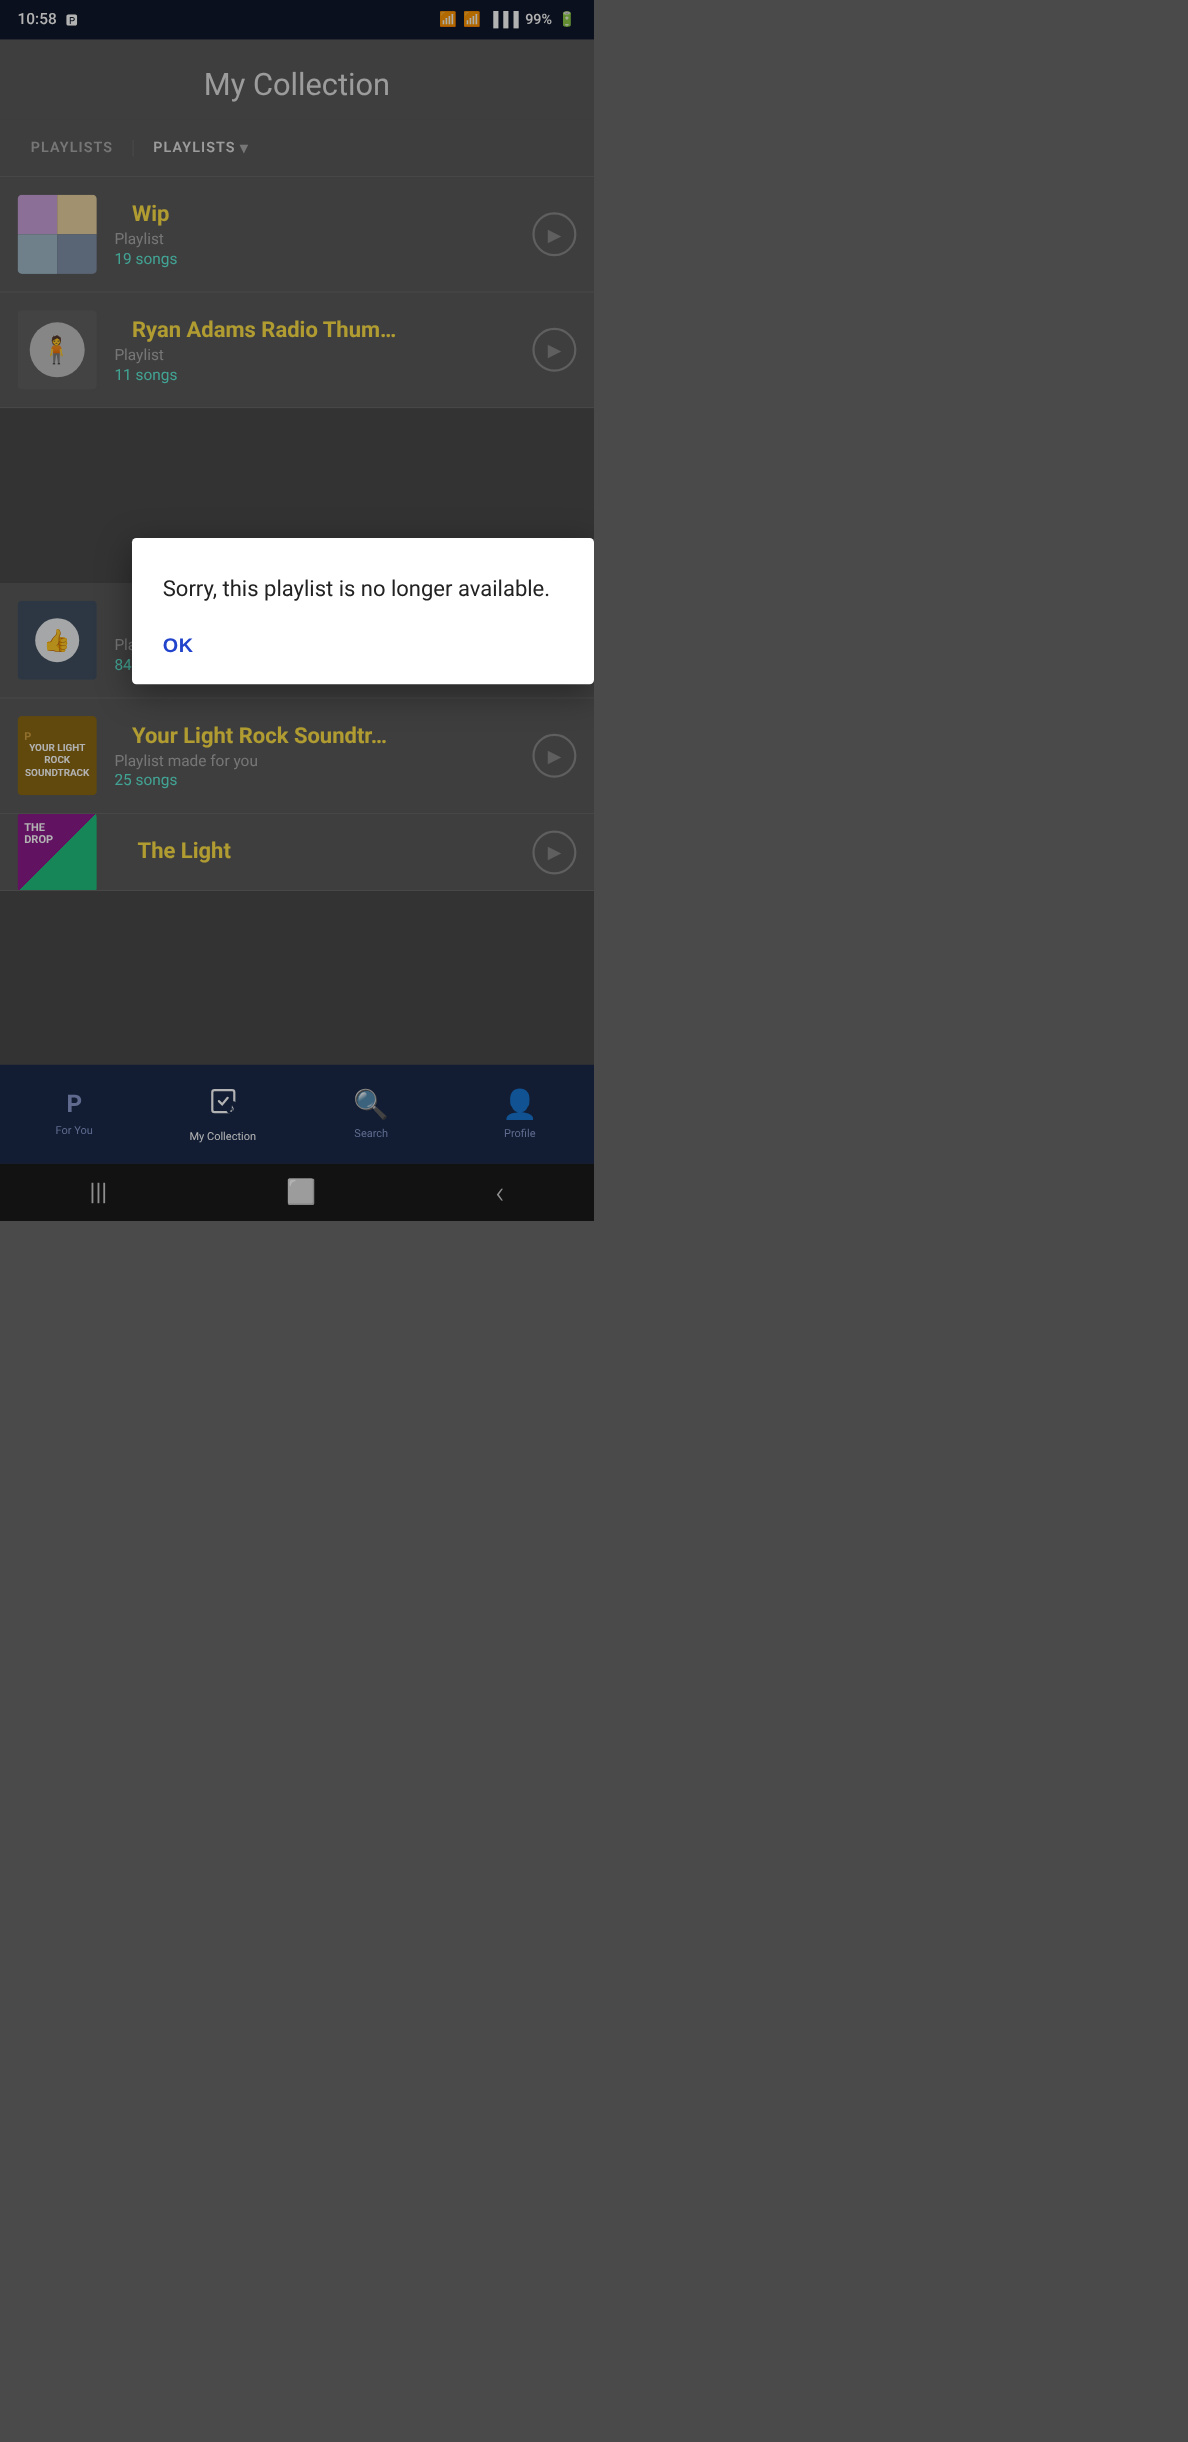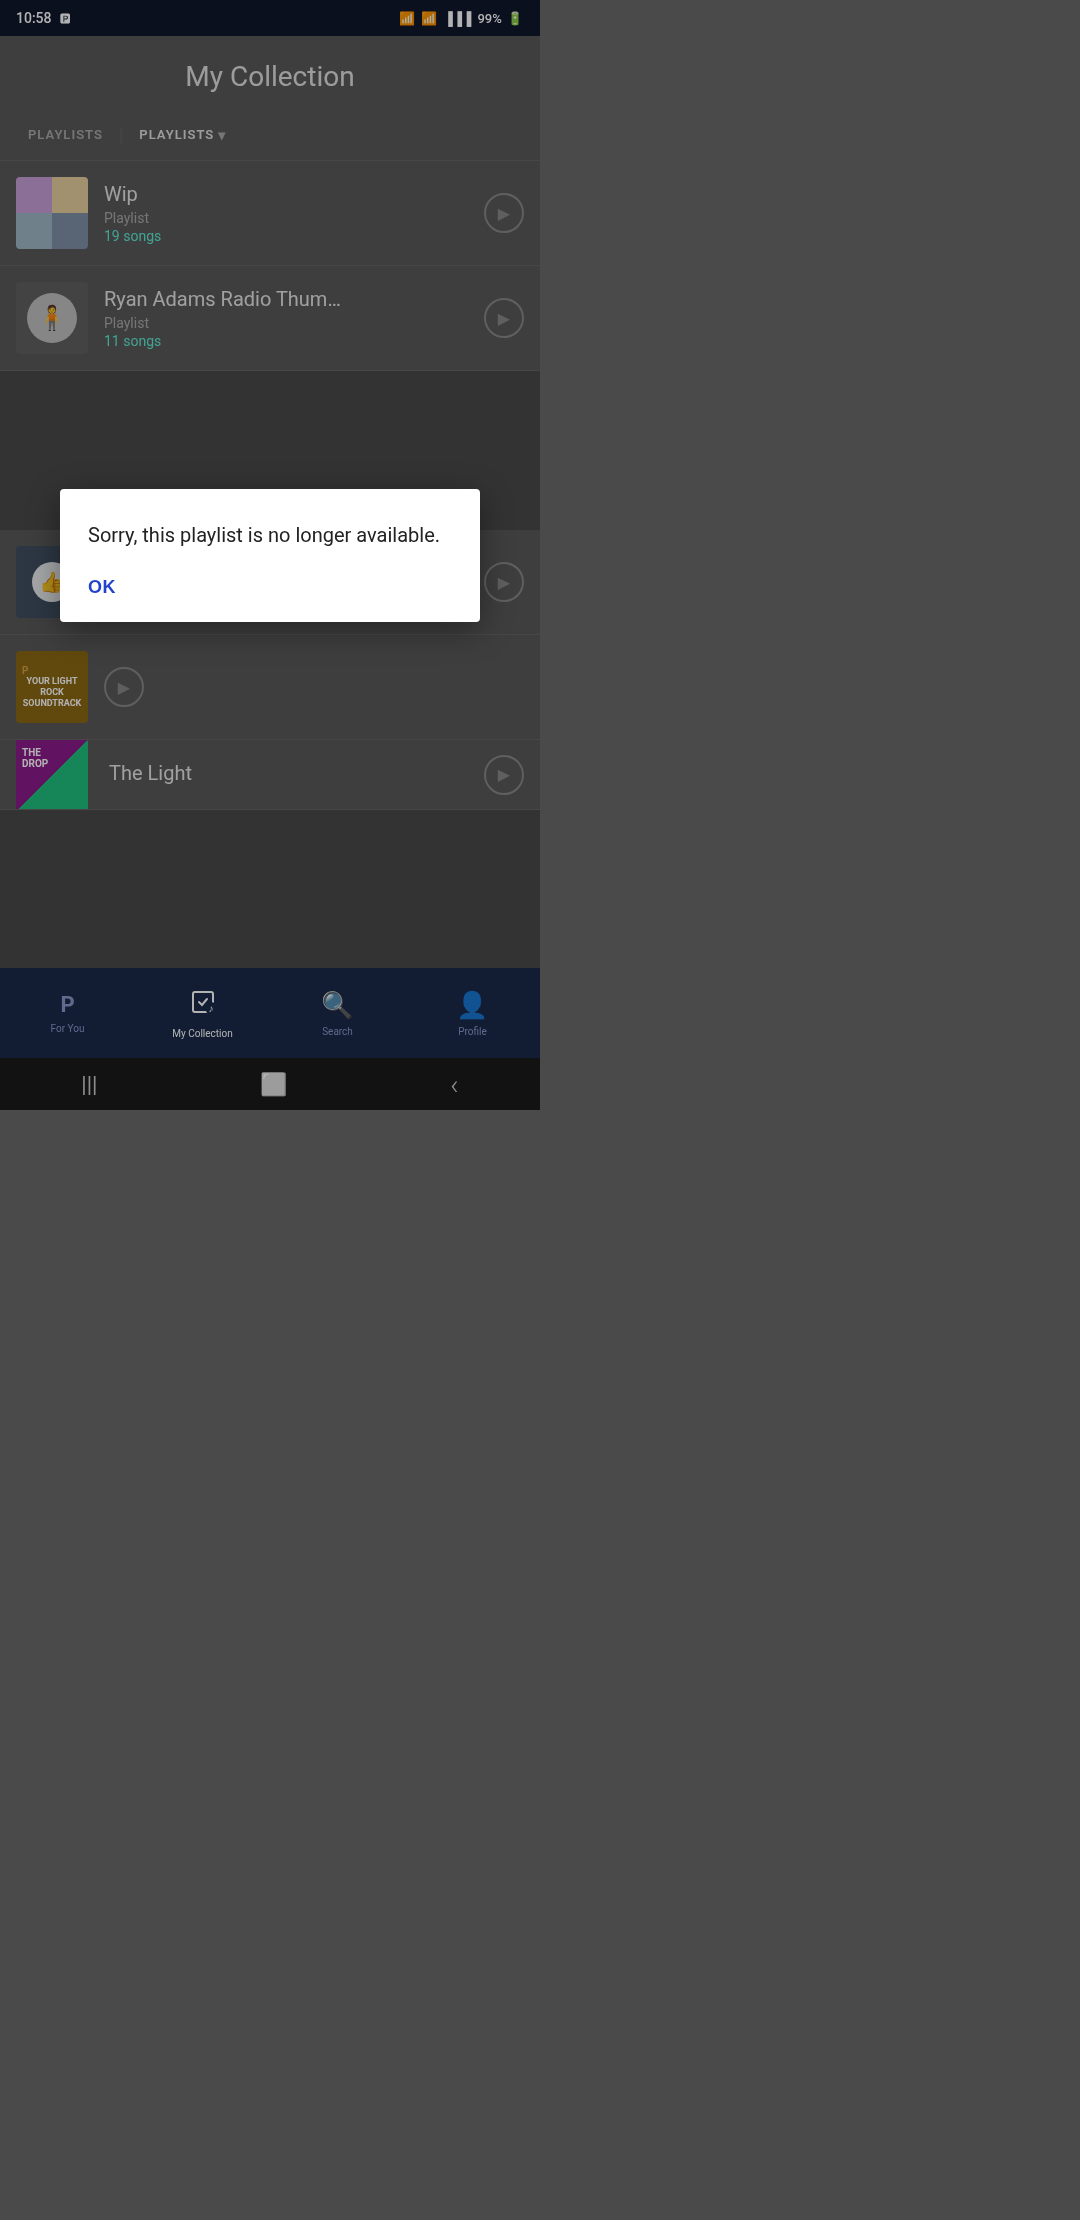--- a/index.html
+++ b/index.html
@@ -190,23 +190,24 @@
       font-weight: bold;
       text-transform: uppercase;
       line-height: 1.1;
     }
 
     .playlist-info {
       flex: 1;
     }
     .playlist-name {
       font-size: 20px;
-      color: #e5e5e5;
-      font-weight: 400;
+      color: #fde047;
+      font-weight: 700;
       margin-bottom: 4px;
+      margin-left: 16px;
     }
     .playlist-type {
       font-size: 14px;
       color: #aaa;
       margin-bottom: 2px;
     }
     .playlist-songs {
       font-size: 14px;
       color: #5eead4;
     }
@@ -226,21 +227,21 @@
     
     .dialog-overlay {
       position: absolute;
       top: 0;
       left: 0;
       width: 100%;
       height: 100%;
       background: rgba(0, 0, 0, 0.3);
       display: flex;
       align-items: center;
-      justify-content: center;
+      justify-content: flex-end;
       z-index: 100;
     }
 
     .dialog {
       background: white;
       border-radius: 4px;
       padding: 32px 28px 20px;
       width: 420px;
       max-width: 90%;
       box-shadow: 0 8px 32px rgba(0,0,0,0.4);
@@ -404,20 +405,25 @@
     </div>
     <div class="play-btn">▶</div>
   </div>
 
   <div class="playlist-item">
     <div class="playlist-thumb">
       <div class="thumb-lightrock" style="width:72px;height:72px;">
         <span class="thumb-lightrock-pandora">P</span>
         <span class="thumb-lightrock-text">YOUR LIGHT ROCK SOUNDTRACK</span>
       </div>
+    </div>
+    <div class="playlist-info">
+      <div class="playlist-name">Your Light Rock Soundtr…</div>
+      <div class="playlist-type">Playlist made for you</div>
+      <div class="playlist-songs">25 songs</div>
     </div>
     <div class="play-btn">▶</div>
   </div>
 
   <div class="playlist-item" style="height:70px; overflow:hidden;gap:21px;">
     <div class="playlist-thumb" style="position:relative;">
       <div class="thumb-thedrop" style="width:72px;height:72px;">
         <span class="thumb-thedrop-text">THE<br>DROP</span>
       </div>
     </div>

